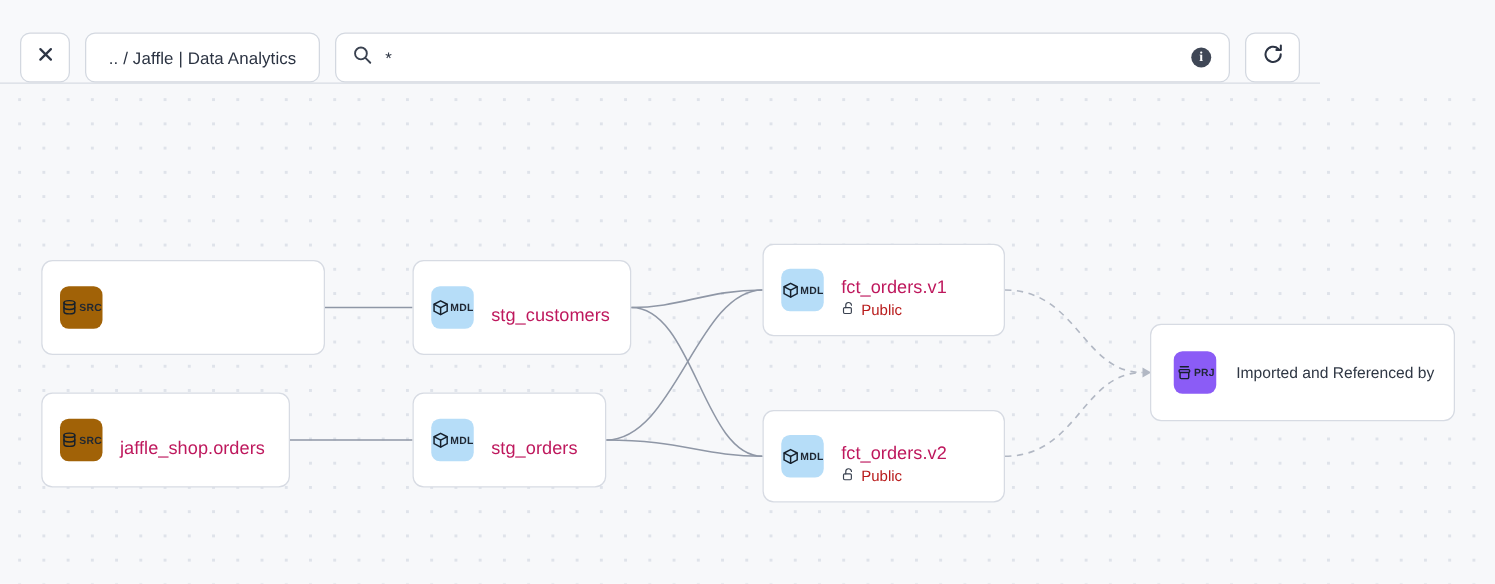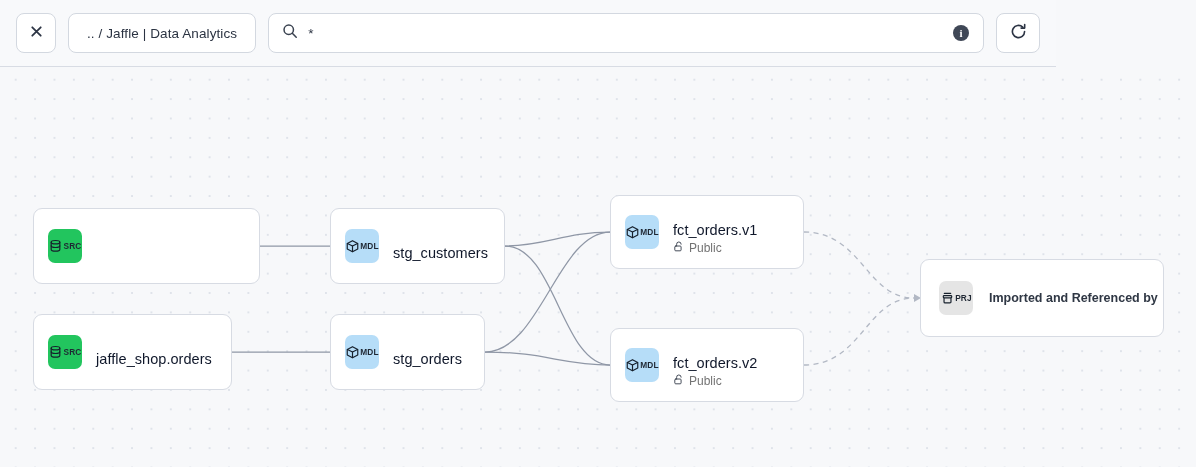--- a/index.html
+++ b/index.html
@@ -21,21 +21,21 @@
 
   
   .toolbar {
     position: absolute;
     top: 0; left: 0;
     width: 1056px;
     height: 67px;
     background: #f8f9fb;
     border-bottom: 1px solid #d8dce4;
     display: flex;
-    align-items: center;
+    align-items: flex-end;
     padding: 0 16px;
     gap: 12px;
     z-index: 20;
   }
 
   .tb-btn {
     background: #ffffff;
     border: 1px solid #d3d8e0;
     border-radius: 8px;
     height: 40px;
@@ -142,45 +142,44 @@
   }
   .badge svg { display: block; }
   .badge-label {
     font-size: 8.3px;
     font-weight: 700;
     letter-spacing: .2px;
     color: #1f2733;
     line-height: 9px;
     margin-top: 1px;
   }
-  .badge-src { background: #22c55e; }
+  .badge-src { background: #a16207; }
   .badge-mdl { background: #b6ddf8; }
-  .badge-prj { background: #e5e5e5; }
+  .badge-prj { background: #8b5cf6; }
 
   .node-text { display: flex; flex-direction: column; gap: 2px; }
   .node-title {
     font-size: 14.5px;
-    color: #0f172a;
+    color: #be185d;
     line-height: 18px;
     letter-spacing: .05px;
     margin-top: 13px;
   }
   .node-sub {
     font-size: 12px;
-    color: #737373;
+    color: #b91c1c;
     display: flex;
     align-items: center;
     gap: 5px;
     line-height: 15px;
   }
   .node-over {
     font-size: 12.5px;
     color: #2f3744;
     line-height: 16px;
-    font-weight: bold;
   }
   .node-main {
     font-size: 15px;
     color: #202836;
     line-height: 20px;
   }
 
   
   #n-src-customers { left: 33px;  top: 141px; width: 227px; height: 76px; }
   #n-src-orders    { left: 33px;  top: 247px; width: 199px; height: 76px; }

